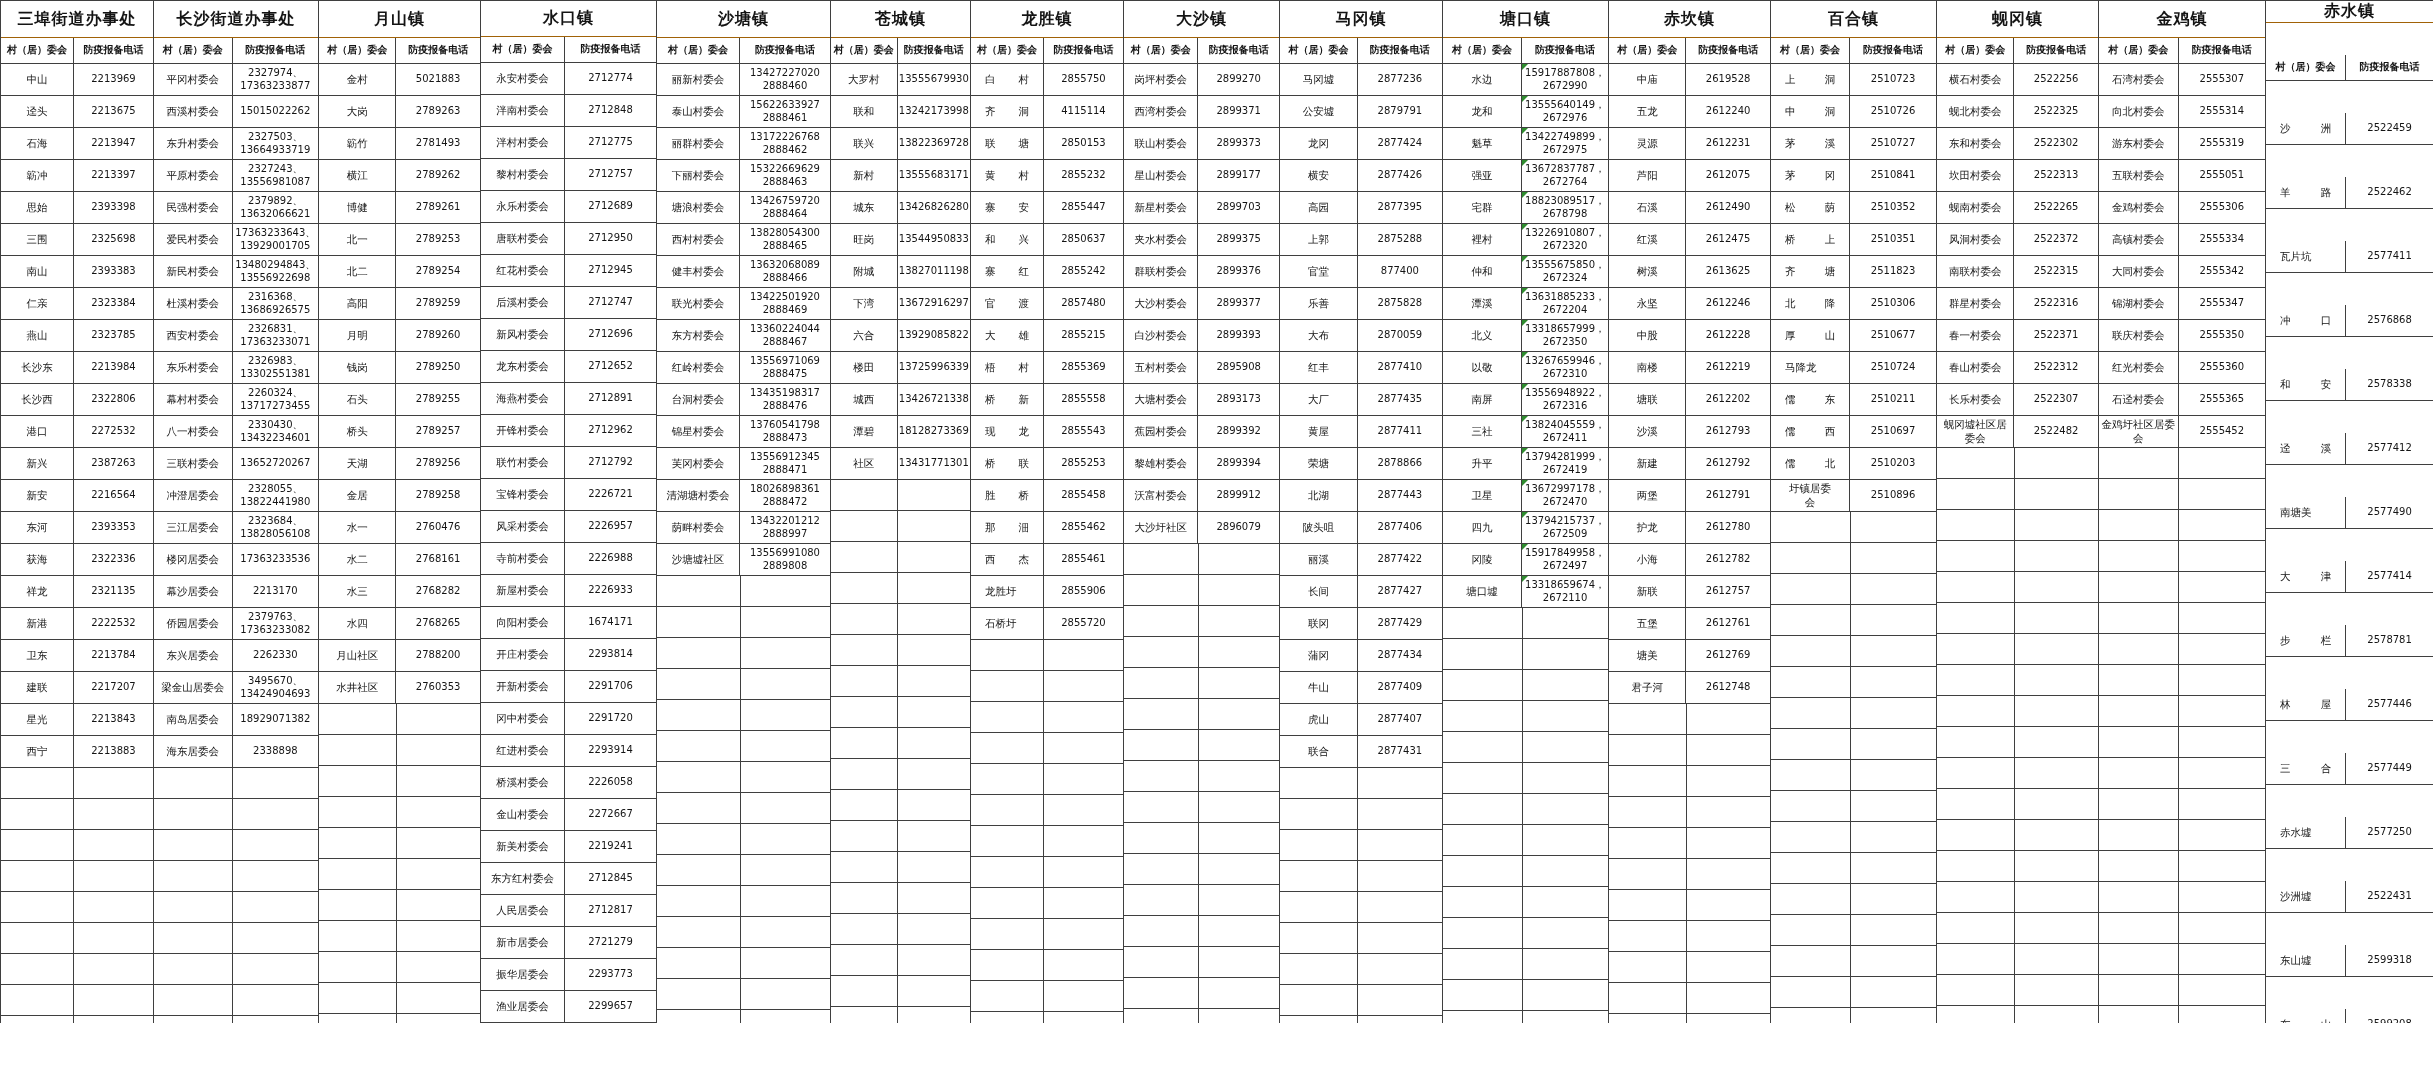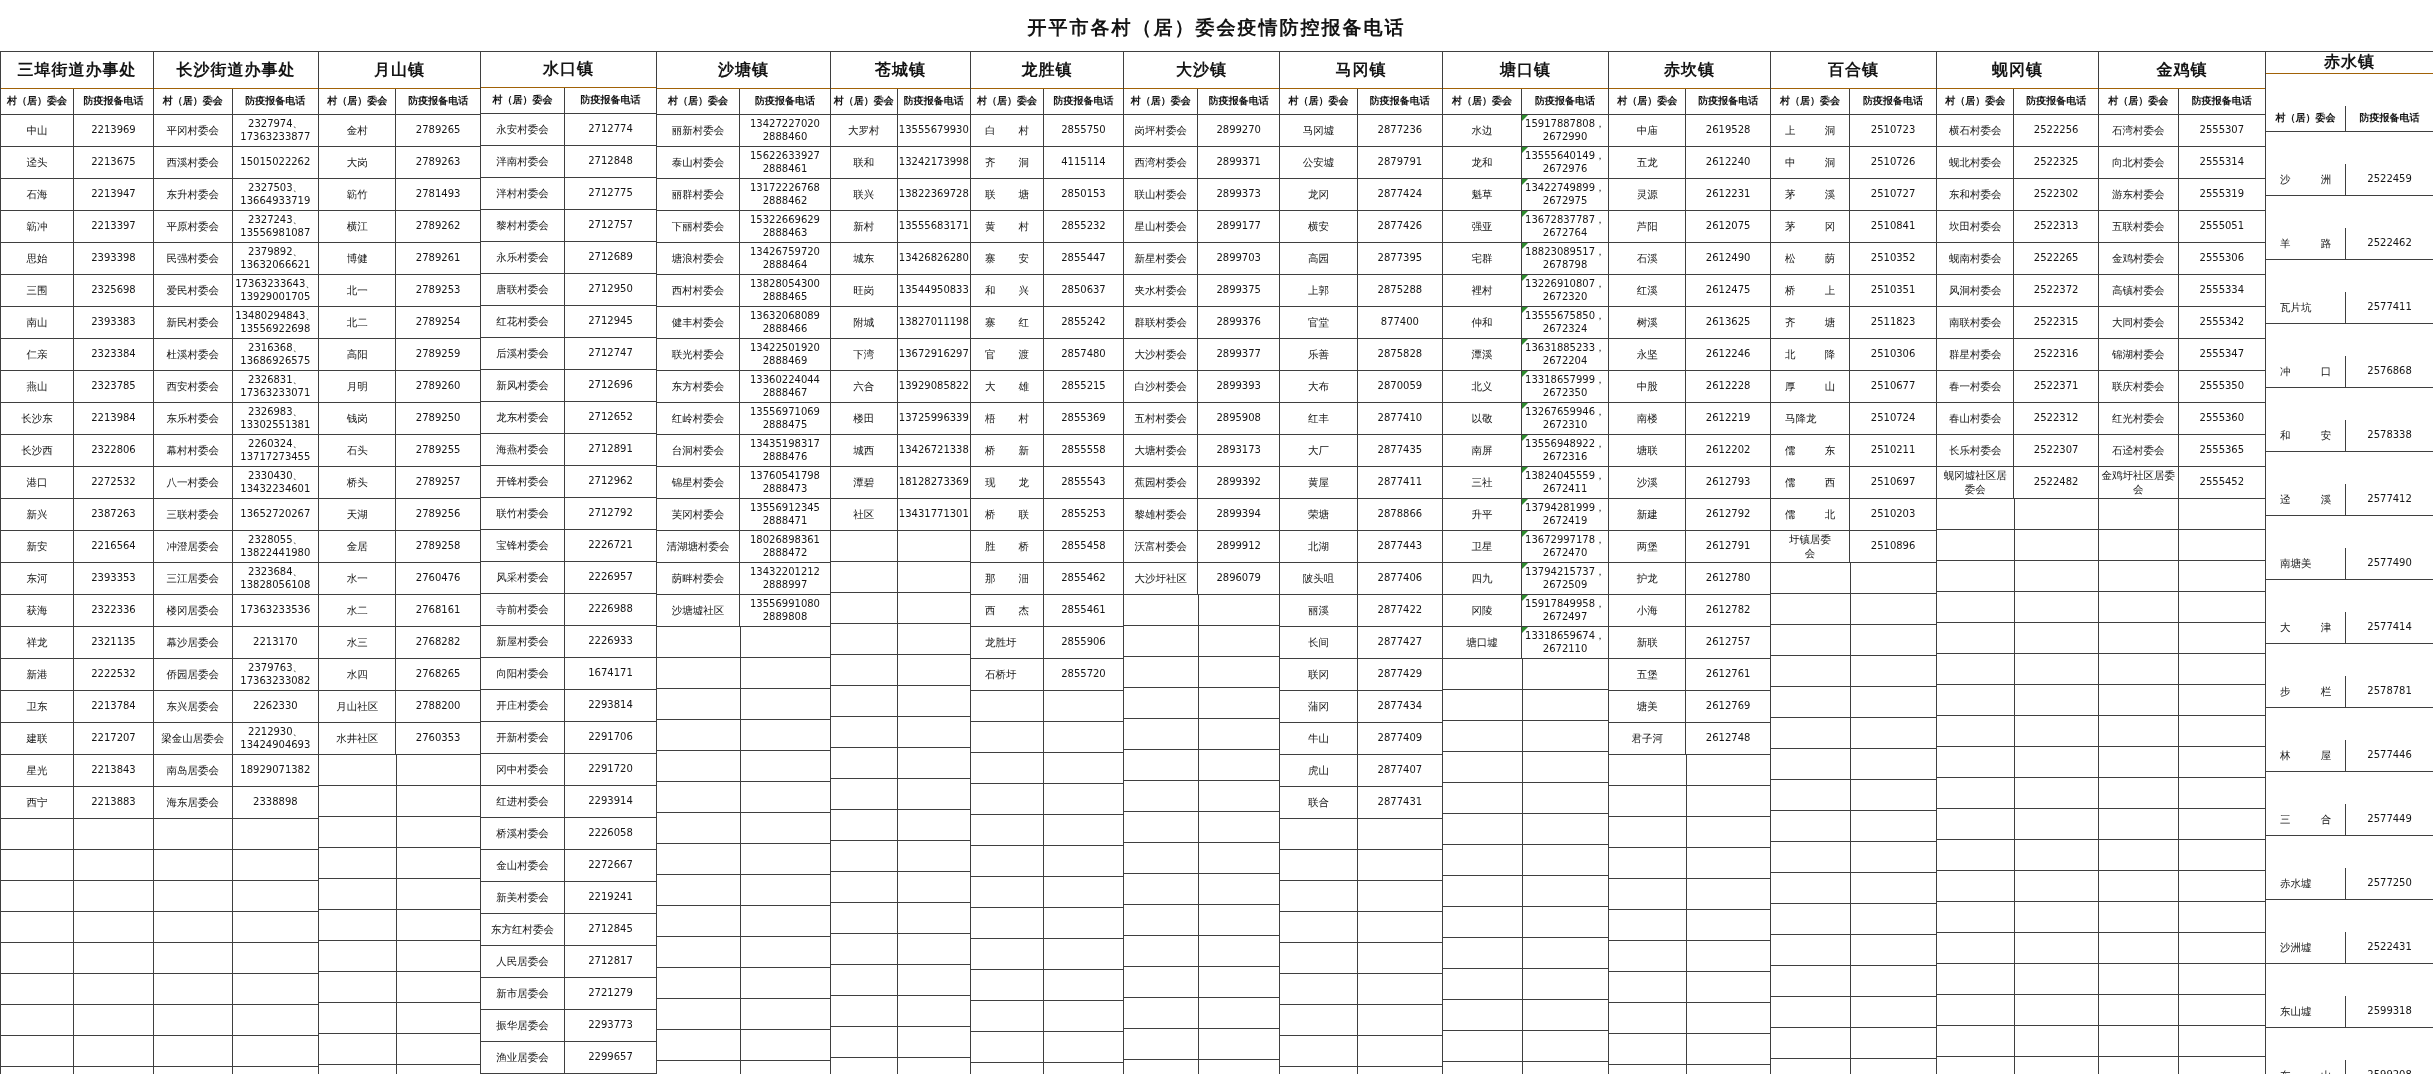--- a/index.html
+++ b/index.html
@@ -18,21 +18,20 @@
   .phone{font-size:10px;letter-spacing:0;}
   .justify-names .vcol.name{justify-content:space-between;padding:1px 14px;}
   .marker::before{content:"";position:absolute;top:0;left:0;width:0;height:0;border:3px solid transparent;border-top-color:#2e8b2e;border-left-color:#2e8b2e;}
   .filler{flex:1 1 auto;display:flex;min-height:0;}
   .filler .fcell{background:repeating-linear-gradient(to bottom,transparent 0,transparent 30px,#3f3f3f 30px,#3f3f3f 31px);}
 </style>
 </head>
 <body>
 
 <div class="sheet">
-  <h1 class="page-title">开平市各村（居）委会疫情防控报备电话</h1>
   <div class="table">
       <div class="group" style="width: 153px;">
         <div class="town-header">三埠街道办事处</div>
         <div class="subhdr">
           <div class="cell vcol">村（居）委会</div>
           <div class="cell pcol">防疫报备电话</div>
         </div>
         <div class="row">
           <div class="cell vcol name">中山</div>
           <div class="cell pcol phone">2213969</div>
@@ -217,21 +216,21 @@
           <div class="cell vcol name">侨园居委会</div>
           <div class="cell pcol phone">2379763、
 17363233082</div>
         </div>
         <div class="row">
           <div class="cell vcol name">东兴居委会</div>
           <div class="cell pcol phone">2262330</div>
         </div>
         <div class="row">
           <div class="cell vcol name">梁金山居委会</div>
-          <div class="cell pcol phone">2212930、
+          <div class="cell pcol phone">3495670、
 13424904693</div>
         </div>
         <div class="row">
           <div class="cell vcol name">南岛居委会</div>
           <div class="cell pcol phone">18929071382</div>
         </div>
         <div class="row">
           <div class="cell vcol name">海东居委会</div>
           <div class="cell pcol phone">2338898</div>
         </div>
@@ -241,21 +240,21 @@
         </div>
       </div>
       <div class="group" style="width: 162px;">
         <div class="town-header">月山镇</div>
         <div class="subhdr">
           <div class="cell vcol">村（居）委会</div>
           <div class="cell pcol">防疫报备电话</div>
         </div>
         <div class="row">
           <div class="cell vcol name">金村</div>
-          <div class="cell pcol phone">2789265</div>
+          <div class="cell pcol phone">5021883</div>
         </div>
         <div class="row">
           <div class="cell vcol name">大岗</div>
           <div class="cell pcol phone">2789263</div>
         </div>
         <div class="row">
           <div class="cell vcol name">簕竹</div>
           <div class="cell pcol phone">2781493</div>
         </div>
         <div class="row">

